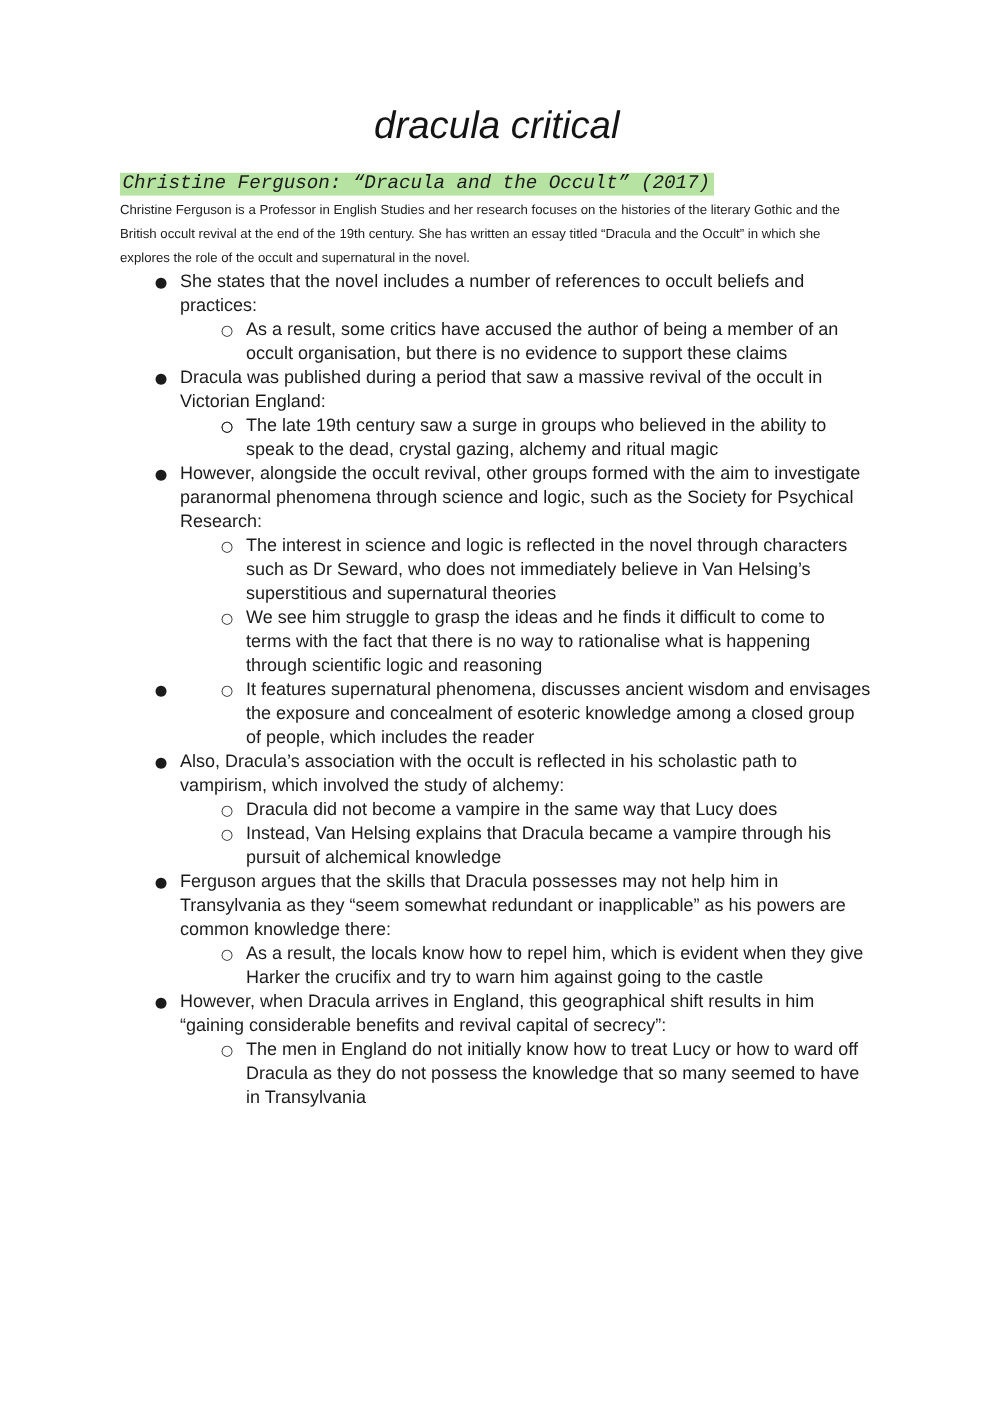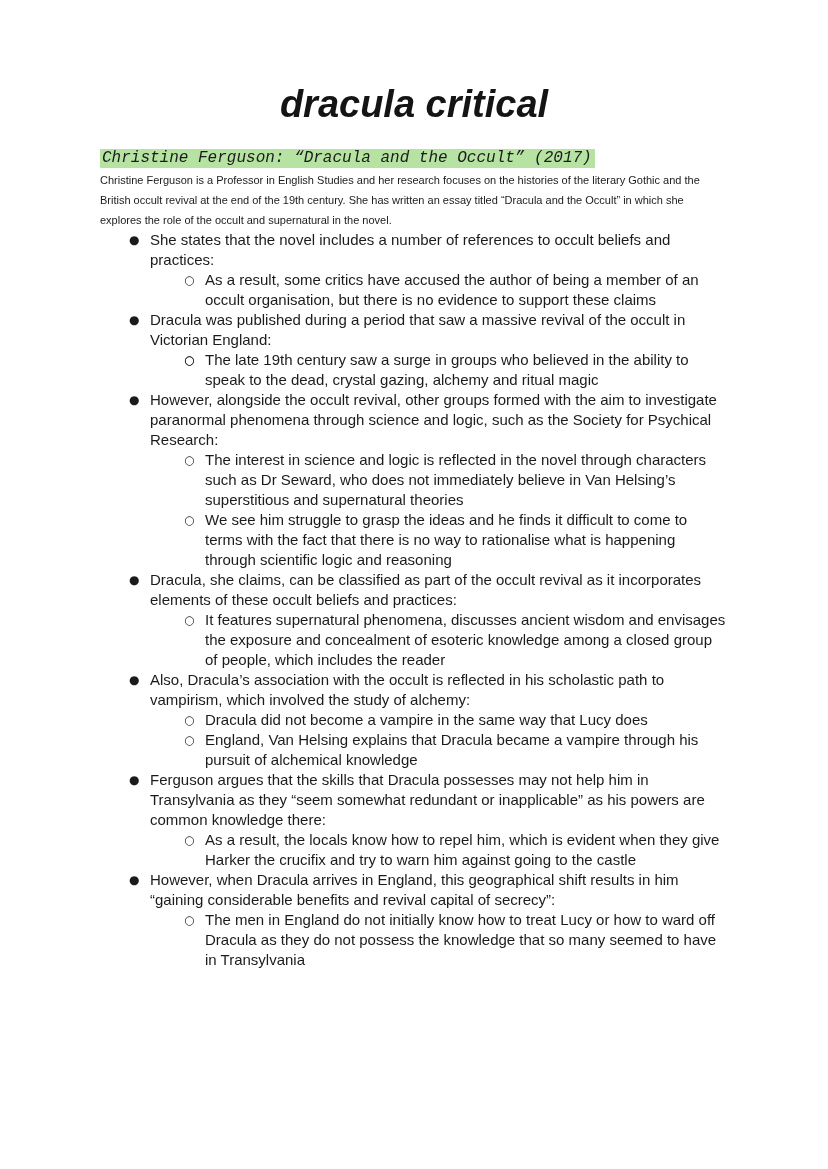--- a/index.html
+++ b/index.html
@@ -18,24 +18,24 @@
   }
   .content {
     position: absolute;
     left: 100px;
     top: 0;
     width: 628px;
   }
   .doc-title {
     margin-top: 88px;
     text-align: center;
-    font-size: 38px;
+    font-size: 32px;
     line-height: 33px;
     font-style: italic;
-    font-weight: bold;
+    font-weight: normal;
     color: #141414;
   }
   .heading-row {
     margin-top: 21px;
     font-size: 16px;
     line-height: 21px;
     font-style: italic;
   }
   .hl {
     padding: 0 3px 1px 2px;
@@ -86,25 +86,25 @@
 
     <ul class="notes">
         <li class="li1"><span class="marker">●</span><span>She states that the novel includes a number of references to occult beliefs and practices:</span></li>
         <li class="li2"><span class="marker">○</span><span>As a result, some critics have accused the author of being a member of an occult organisation, but there is no evidence to support these claims</span></li>
         <li class="li1"><span class="marker">●</span><span>Dracula was published during a period that saw a massive revival of the occult in Victorian England:</span></li>
         <li class="li2"><span class="marker">○</span></li>
         <li class="li2"><span class="marker">○</span><span>The late 19th century saw a surge in groups who believed in the ability to speak to the dead, crystal gazing, alchemy and ritual magic</span></li>
         <li class="li1"><span class="marker">●</span><span>However, alongside the occult revival, other groups formed with the aim to investigate paranormal phenomena through science and logic, such as the Society for Psychical Research:</span></li>
         <li class="li2"><span class="marker">○</span><span>The interest in science and logic is reflected in the novel through characters such as Dr Seward, who does not immediately believe in Van Helsing’s superstitious and supernatural theories</span></li>
         <li class="li2"><span class="marker">○</span><span>We see him struggle to grasp the ideas and he finds it difficult to come to terms with the fact that there is no way to rationalise what is happening through scientific logic and reasoning</span></li>
-        <li class="li1"><span class="marker">●</span><span>Dracula, she claims, can be classified as part of the occult revival as it incorporates elements of these occult beliefs and practices:</span></li>
+        <li class="li1"><span class="marker">●</span></li>
         <li class="li2"><span class="marker">○</span><span>It features supernatural phenomena, discusses ancient wisdom and envisages the exposure and concealment of esoteric knowledge among a closed group of people, which includes the reader</span></li>
         <li class="li1"><span class="marker">●</span><span>Also, Dracula’s association with the occult is reflected in his scholastic path to vampirism, which involved the study of alchemy:</span></li>
         <li class="li2"><span class="marker">○</span><span>Dracula did not become a vampire in the same way that Lucy does</span></li>
-        <li class="li2"><span class="marker">○</span><span>England, Van Helsing explains that Dracula became a vampire through his pursuit of alchemical knowledge</span></li>
+        <li class="li2"><span class="marker">○</span><span>Instead, Van Helsing explains that Dracula became a vampire through his pursuit of alchemical knowledge</span></li>
         <li class="li1"><span class="marker">●</span><span>Ferguson argues that the skills that Dracula possesses may not help him in Transylvania as they “seem somewhat redundant or inapplicable” as his powers are common knowledge there:</span></li>
         <li class="li2"><span class="marker">○</span><span>As a result, the locals know how to repel him, which is evident when they give Harker the crucifix and try to warn him against going to the castle</span></li>
         <li class="li1"><span class="marker">●</span><span>However, when Dracula arrives in England, this geographical shift results in him “gaining considerable benefits and revival capital of secrecy”:</span></li>
         <li class="li2"><span class="marker">○</span><span>The men in England do not initially know how to treat Lucy or how to ward off Dracula as they do not possess the knowledge that so many seemed to have in Transylvania</span></li>
       </ul>
 
   </div>
 </div>
 
 </body></html>

